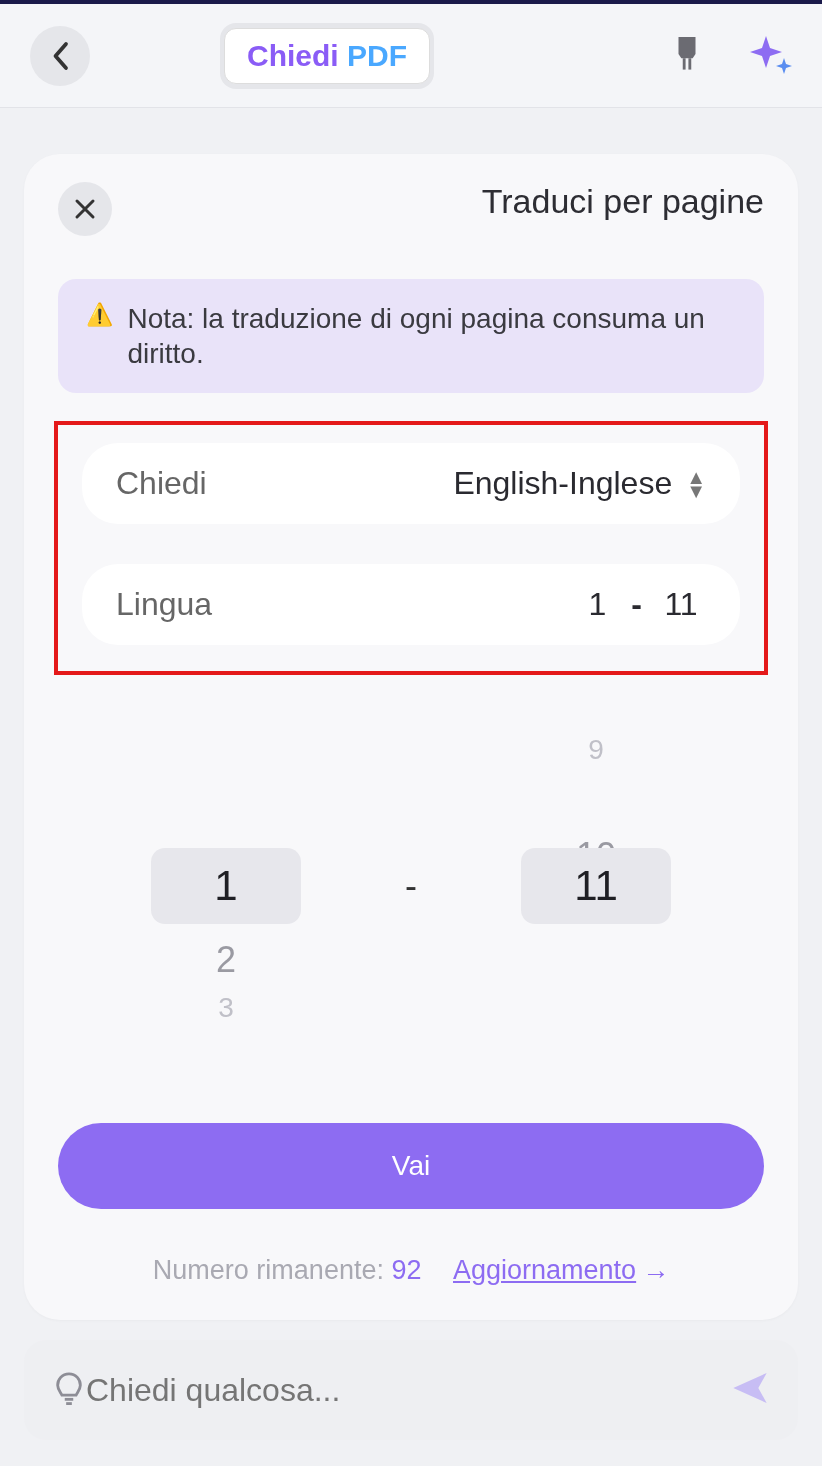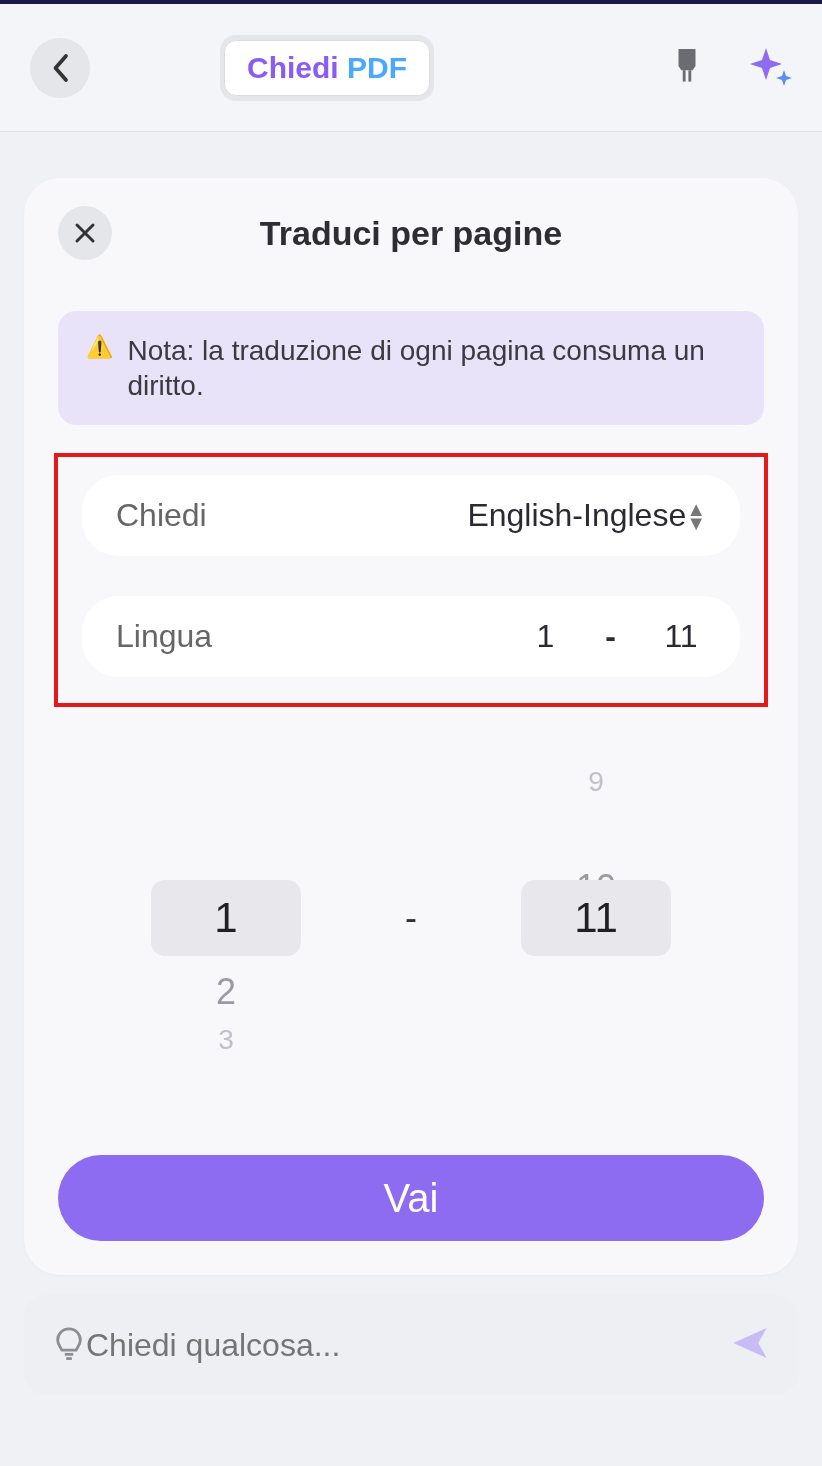--- a/index.html
+++ b/index.html
@@ -7,21 +7,21 @@
     width: 822px;
     height: 1466px;
     background: #f0f1f4;
     font-family: -apple-system, BlinkMacSystemFont, "Segoe UI", sans-serif;
     overflow: hidden;
     border-top: 4px solid #1a1a4a;
   }
 
   
   .header {
-    height: 128px;
+    height: 104px;
     display: flex;
     align-items: center;
     padding: 0 30px;
     background: #f4f5f8;
     border-bottom: 1px solid #e2e3e8;
     position: relative;
   }
   .back-btn {
     width: 60px; height: 60px;
     border-radius: 50%;
@@ -72,25 +72,24 @@
   .close-btn {
     position: absolute;
     left: 34px; top: 28px;
     width: 54px; height: 54px;
     border-radius: 50%;
     background: #e5e6ea;
     display: flex; align-items: center; justify-content: center;
   }
   .close-btn svg { width: 24px; height: 24px; }
   .modal-title {
-    text-align: center;
+    text-align: right;
     font-size: 34px;
-    font-weight: 700;
+    font-weight: 400;
     color: #2d2d33;
-    margin-top: 8px;
   }
 
   .note-box {
     margin-top: 58px;
     background: #e9e3f9;
     border-radius: 18px;
     padding: 22px 28px;
     display: flex;
     gap: 14px;
   }
@@ -110,21 +109,21 @@
     background: #fff;
     border-radius: 36px;
     padding: 22px 34px;
     display: flex;
     align-items: center;
     font-size: 32px;
     color: #666;
     font-weight: 500;
   }
   .field-row + .field-row { margin-top: 40px; }
-  .field-row .value-area { margin-left: auto; display: flex; align-items: center; color: #2a2a30; }
+  .field-row .value-area { margin-left: auto; display: flex; align-items: center; gap: 14px; color: #2a2a30; }
   .sort-icon { color: #777; font-size: 20px; line-height: 0.7; display: flex; flex-direction: column; }
   .page-range { display: flex; gap: 40px; align-items: center; font-size: 32px; color: #2a2a30; }
   .page-range .from { width: 40px; text-align: center; }
   .page-range .dash { font-weight: 600; }
   .page-range .to { width: 50px; text-align: center; }
 
   
   .picker {
     margin-top: 46px;
     height: 330px;
@@ -169,21 +168,21 @@
   .picker .opt.far { font-size: 28px; color: #c0c0c8; }
 
   
   .go-btn {
     margin-top: 72px;
     width: 100%;
     height: 86px;
     background: #8d6cf2;
     border-radius: 44px;
     color: #fff;
-    font-size: 40px;
+    font-size: 28px;
     font-weight: 500;
     display: flex; align-items: center; justify-content: center;
     border: none;
   }
 
   
   .footer-line {
     margin-top: 46px;
     text-align: center;
     font-size: 27px;
@@ -294,20 +293,24 @@
     <div class="dash-center">-</div>
     <div class="col">
       <div class="opt far" style="top:4%;">9</div>
       <div class="opt" style="top:20%;margin-top:48px;">10</div>
       <div class="sel">11</div>
     </div>
   </div>
 
   <button class="go-btn">Vai</button>
 
+  <div class="footer-line">
+    <span>Numero rimanente: </span><span class="count">92</span>
+    <a class="upgrade">Aggiornamento</a><span class="arrow">→</span>
+  </div>
 </div>
 
 <div class="ask-bar">
   <span class="bulb">
     <svg viewBox="0 0 24 24">
         <path d="M12 2 C7 2 4 6 4 10 C4 13 6 15 7 17 H17 C18 15 20 13 20 10 C20 6 17 2 12 2 Z" fill="none" stroke="#8d8d96" stroke-width="2"></path>
         <line x1="9" y1="20" x2="15" y2="20" stroke="#8d8d96" stroke-width="2"></line>
         <line x1="10" y1="23" x2="14" y2="23" stroke="#8d8d96" stroke-width="2"></line>
       </svg>
   </span>

